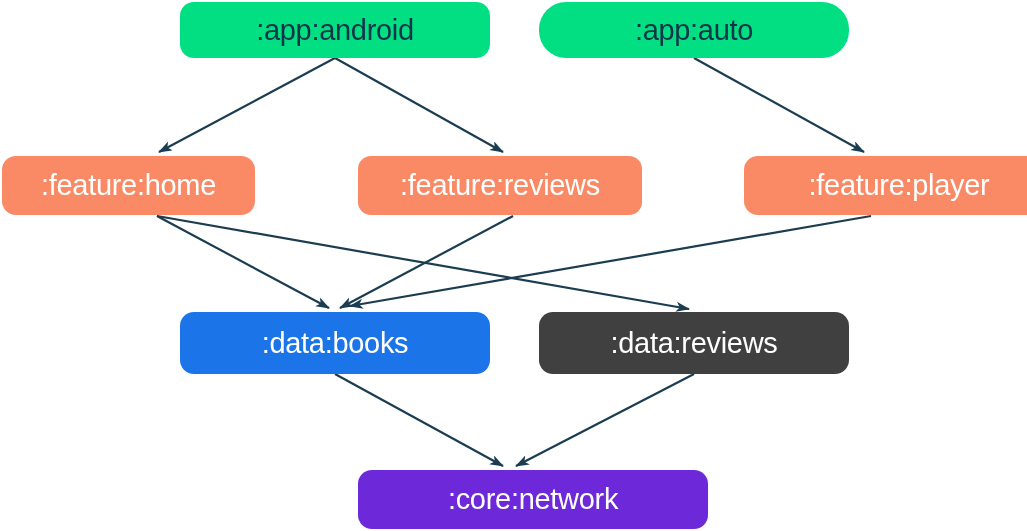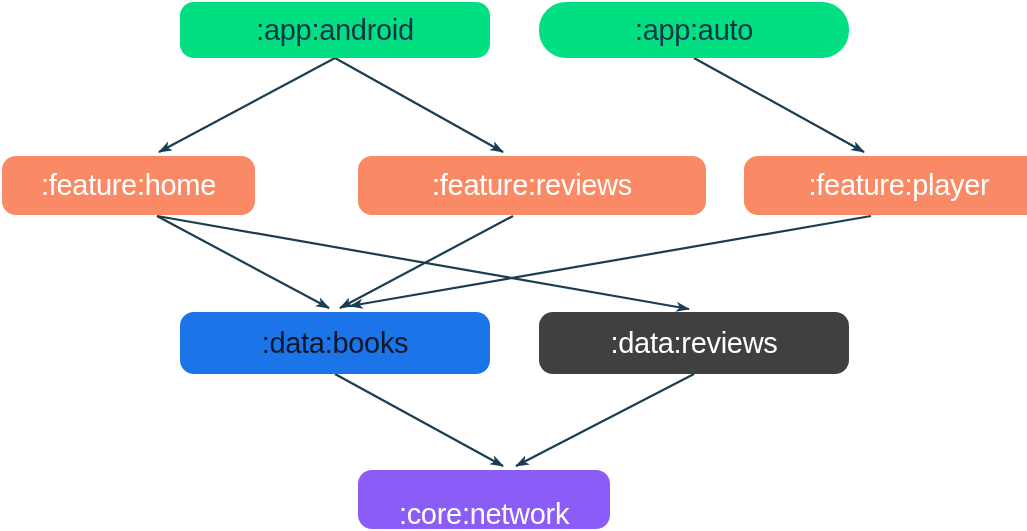--- a/index.html
+++ b/index.html
@@ -63,29 +63,29 @@
   <div id="nodes-layer">
       <div class="node" style="left: 180px; top: 2px; width: 310px; height: 56px; background: rgb(2, 223, 130);">
         <span style="color: rgb(14, 53, 72);">:app:android</span>
       </div>
       <div class="node" style="left: 539px; top: 2px; width: 310px; height: 56px; background: rgb(2, 223, 130); border-radius: 27px;">
         <span style="color: rgb(14, 53, 72);">:app:auto</span>
       </div>
       <div class="node" style="left: 2px; top: 156px; width: 253px; height: 59px; background: rgb(250, 137, 101);">
         <span style="color: rgb(255, 255, 255);">:feature:home</span>
       </div>
-      <div class="node" style="left: 358px; top: 156px; width: 348px; height: 59px; background: rgb(250, 137, 101);">
+      <div class="node" style="left: 358px; top: 156px; width: 284px; height: 59px; background: rgb(250, 137, 101); border-radius: 13px;">
         <span style="color: rgb(255, 255, 255);">:feature:reviews</span>
       </div>
       <div class="node" style="left: 744px; top: 156px; width: 310px; height: 59px; background: rgb(250, 137, 101);">
         <span style="color: rgb(255, 255, 255);">:feature:player</span>
       </div>
       <div class="node" style="left: 180px; top: 312px; width: 310px; height: 62px; background: rgb(27, 116, 232);">
-        <span style="color: #0f172a;">:data:books</span>
+        <span style="color: #ffffff;">:data:books</span>
       </div>
       <div class="node" style="left: 539px; top: 312px; width: 310px; height: 62px; background: #404040;">
         <span style="color: rgb(255, 255, 255);">:data:reviews</span>
       </div>
-      <div class="node" style="left: 358px; top: 470px; width: 252px; height: 59px; background: #8b5cf6; align-items: flex-end;">
+      <div class="node" style="left: 358px; top: 470px; width: 350px; height: 59px; background: #6d28d9;">
         <span style="color: rgb(255, 255, 255);">:core:network</span>
       </div>
     </div>
 </div>
 
 </body></html>

